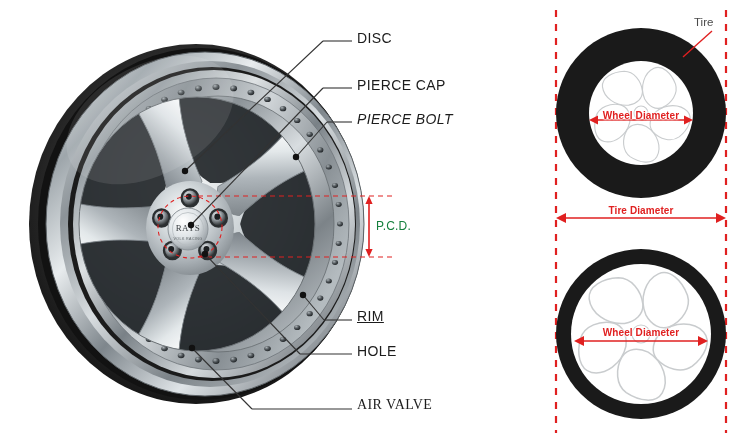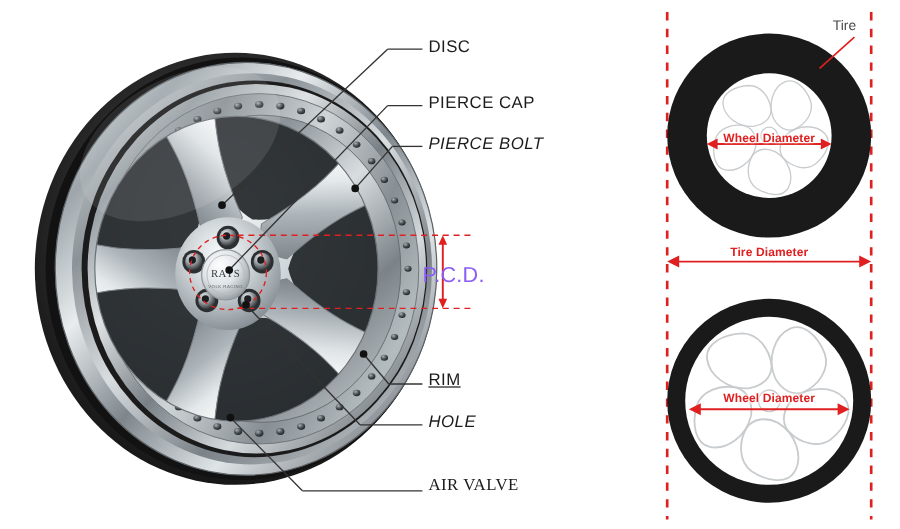--- a/index.html
+++ b/index.html
@@ -13,25 +13,26 @@
     position:absolute;
     font-size:14px;
     letter-spacing:.4px;
     color:#1c1c1c;
     white-space:nowrap;
     line-height:1;
   }
 
   .pcd-label{
     position:absolute;
-    font-size:18px;
-    color:#8b5cf6;
+    font-size:12px;
+    color:#15803d;
     white-space:nowrap;
     line-height:1;
     letter-spacing:.2px;
+    margin-left:24px;
   }
 
   
   .tire-label{
     position:absolute;
     font-size:11.5px;
     color:#4a4a4a;
     white-space:nowrap;
     line-height:1;
   }
@@ -331,21 +332,21 @@
         <polygon points="708,341 698,336 698,346" fill="#e02020"></polygon>
       </g>
     </g>
   </svg>
 
   <div id="labels">
       <div class="callout-label" style="left: 357px; top: 31px;">DISC</div>
       <div class="callout-label" style="left: 357px; top: 78px;">PIERCE CAP</div>
       <div class="callout-label" style="left: 357px; top: 112px; font-style: italic;">PIERCE BOLT</div>
       <div class="callout-label" style="left: 357px; top: 309px; text-decoration: underline;">RIM</div>
-      <div class="callout-label" style="left: 357px; top: 344px; font-style: italic;">HOLE</div>
+      <div class="callout-label" style="left: 357px; top: 344px;">HOLE</div>
       <div class="callout-label" style="left: 357px; top: 398px; font-family: Liberation Serif, serif;">AIR VALVE</div>
     </div>
 
   <div class="pcd-label" id="pcdLabel" style="left: 352px; top: 220px;">P.C.D.</div>
 
   <div class="tire-label" id="tireLabel" style="left: 694px; top: 17px;">Tire</div>
 
   <div class="dim-label shadowed" id="wd1" style="left: 641px; top: 116px; transform: translate(-50%, -50%);">Wheel Diameter</div>
 
   <div class="dim-label shadowed" id="wd2" style="left: 641px; top: 333px; transform: translate(-50%, -50%);">Wheel Diameter</div>

